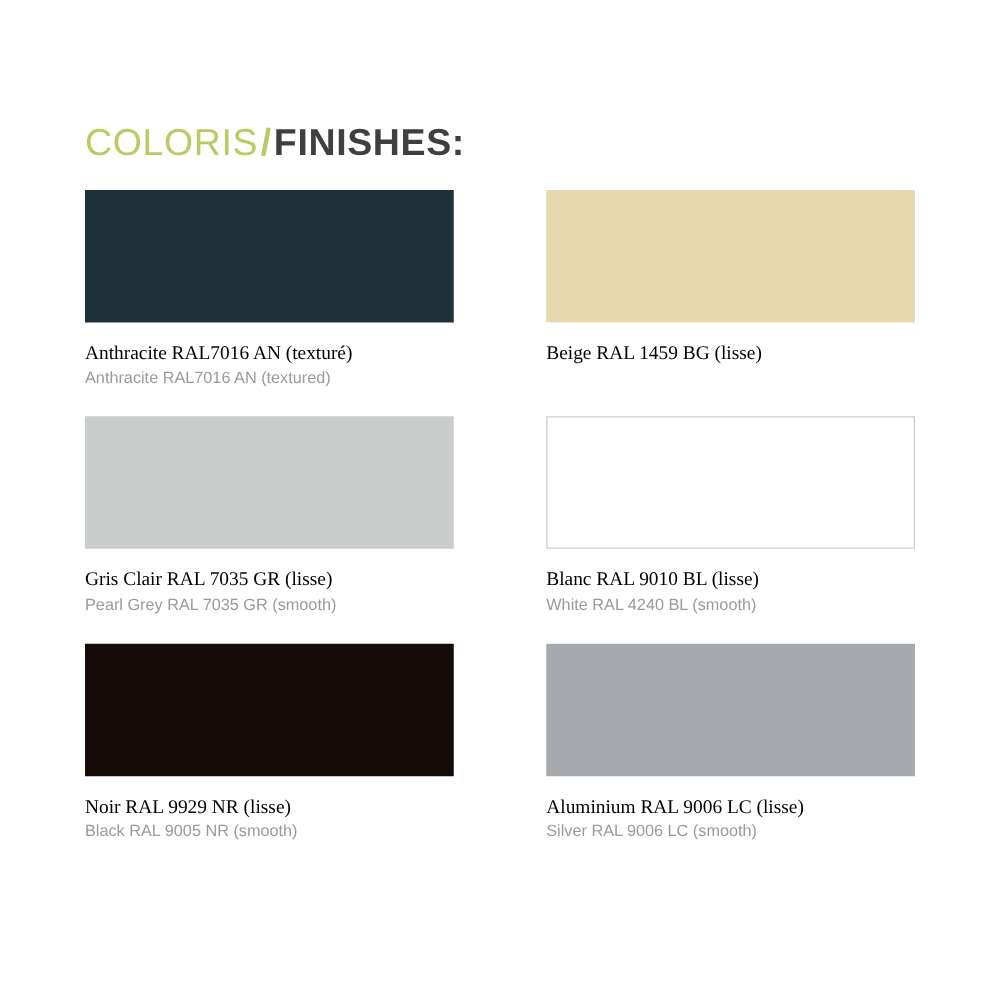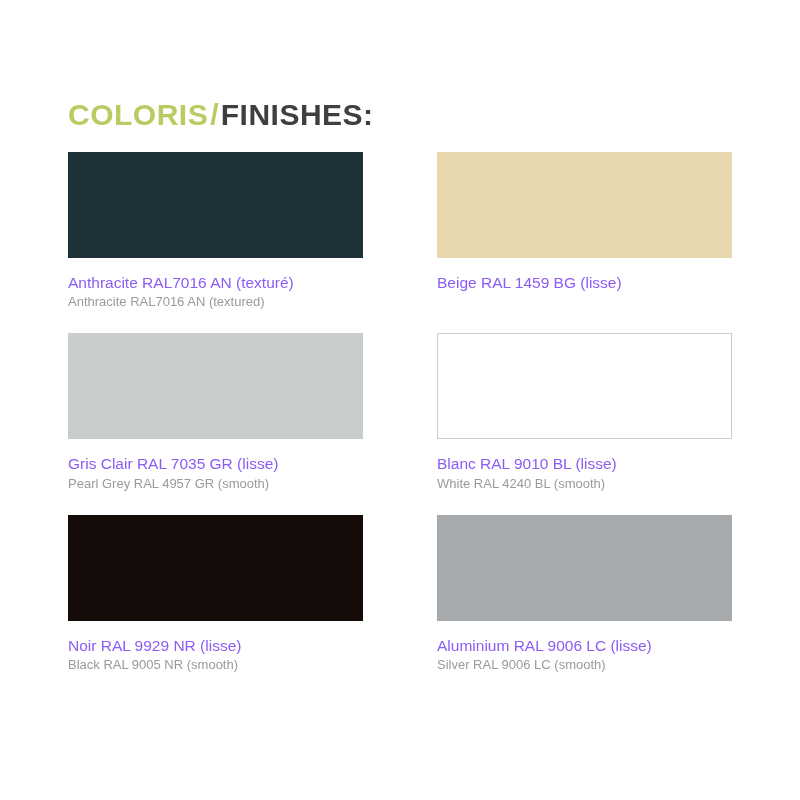--- a/index.html
+++ b/index.html
@@ -27,21 +27,21 @@
     left: 68px;
     top: 100px;
     font-size: 30px;
     font-weight: bold;
     letter-spacing: 0.2px;
     line-height: 1;
     white-space: nowrap;
   }
   .title-primary {
     color: #bacb63;
-    font-weight: bold;
+    font-weight: normal;
     font-stretch: condensed;
     letter-spacing: 0.5px;
     margin-top: 44px;
   }
   .title-sep {
     color: #bacb63;
     font-weight: bold;
     padding: 0 2px;
   }
   .title-secondary {
@@ -75,23 +75,24 @@
   }
   .swatch.bordered {
     border: 1px solid #cccccc;
   }
 
   .caption {
     padding-top: 14px;
   }
   .caption-fr {
     font-size: 15.5px;
-    color: #8b5cf6;
+    color: #000000;
     line-height: 1.38;
     white-space: nowrap;
+    font-family: Liberation Serif, serif;
   }
   .caption-en {
     font-size: 13px;
     color: #9a9a9a;
     line-height: 1.38;
     white-space: nowrap;
   }
 </style>
 </head>
 <body>
@@ -116,21 +117,21 @@
       <div class="swatch" style="background: rgb(230, 215, 172);"></div>
       <div class="caption">
         <div class="caption-fr">Beige RAL 1459 BG (lisse)</div>
       </div>
     </div>
 
     <div class="cell">
       <div class="swatch" style="background: rgb(201, 206, 204);"></div>
       <div class="caption">
         <div class="caption-fr">Gris Clair RAL 7035 GR (lisse)</div>
-        <div class="caption-en">Pearl Grey RAL 4957 GR (smooth)</div>
+        <div class="caption-en">Pearl Grey RAL 7035 GR (smooth)</div>
       </div>
     </div>
 
     <div class="cell">
       <div class="swatch bordered" style="background: rgb(255, 255, 255);"></div>
       <div class="caption">
         <div class="caption-fr">Blanc RAL 9010 BL (lisse)</div>
         <div class="caption-en">White RAL 4240 BL (smooth)</div>
       </div>
     </div>

